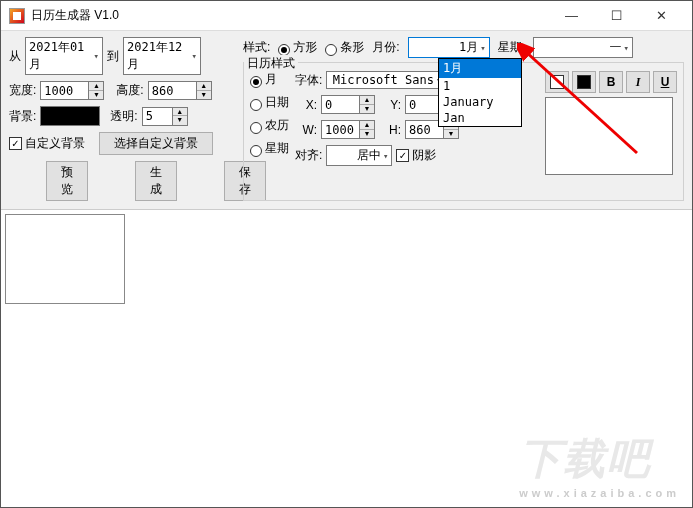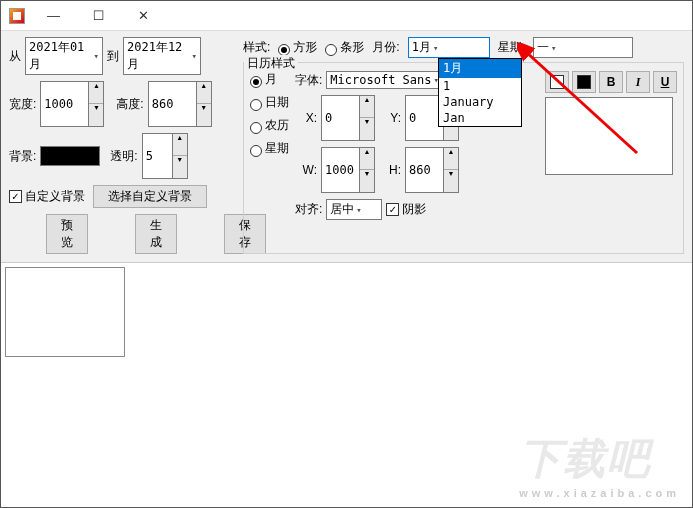--- a/index.html
+++ b/index.html
@@ -8,24 +8,24 @@
 .appicon { width: 16px; height: 16px; background: linear-gradient(135deg,#f5a623,#d0021b); border:1px solid #999; margin-right: 6px; display:flex; align-items:center; justify-content:center; }
 .appicon::after { content:""; width:8px; height:8px; background:#fff; }
 .title { flex: 1; font-size: 12px; }
 .winbtns { display: flex; }
 .winbtn { width: 45px; height: 30px; display: flex; align-items: center; justify-content: center; font-size: 13px; color:#333; }
 .panel { background: #f0f0f0; border-bottom: 1px solid #ccc; padding: 6px 8px 8px 8px; display: flex; gap: 6px; }
 .leftcol { width: 228px; display: flex; flex-direction: column; gap: 6px; }
 .row { display: flex; align-items: center; gap: 4px; }
 .lbl { font-size: 12px; white-space: nowrap; }
 .combo, .textin { background: #fff; border: 1px solid #7a7a7a; font-family: SimSun, monospace; font-size: 12px; padding: 1px 3px; }
-.combo { display:flex; align-items:center; justify-content:flex-start; }
+.combo { display:flex; align-items:center; justify-content:flex-end; }
 .combo .arrow { font-size:9px; color:#555; margin-left:2px; }
 .spin { display:flex; align-items:stretch; }
-.spin input { width: 48px; border:1px solid #7a7a7a; border-right:none; padding:15px 3px; font-family:SimSun,monospace; font-size:12px; }
+.spin input { width: 48px; border:1px solid #7a7a7a; border-right:none; padding:1px 3px; font-family:SimSun,monospace; font-size:12px; }
 .spin .btns { display:flex; flex-direction:column; border:1px solid #7a7a7a; width:16px; background:#e8e8e8; }
 .spin .btns span { height:50%; font-size:7px; line-height:8px; text-align:center; border-bottom:1px solid #aaa; }
 .spin .btns span:last-child { border-bottom:none; }
 .colorbox { width:60px; height:20px; background:#000; border:1px solid #7a7a7a; }
 .btn { background:#e1e1e1; border:1px solid #adadad; padding:2px 14px; font-size:12px;margin-left:37px; }
 .chk { display:flex; align-items:center; gap:3px; }
 .chk .box { width:13px; height:13px; border:1px solid #333; background:#fff; display:flex; align-items:center; justify-content:center; font-size:10px; color:#000; }
 .group { border:1px solid #d0d0d0; padding: 4px 6px 6px 6px; position: relative; flex:1; }
 .group-title { position:absolute; top:-8px; left:0; background:#f0f0f0; padding:0 3px; font-size:12px; }
 .rightcol { flex:1; display:flex; flex-direction:column; gap:4px; }
@@ -40,20 +40,21 @@
 .preview { width:120px; height:90px; border:1px solid #888; background:#fff; margin:4px; }
 .watermark { position:absolute; right:12px; bottom:8px; font-size:42px; font-weight:bold; color:#e8e8e8; font-style:italic; letter-spacing:2px; pointer-events:none; }
 .watermark .sub { display:block; font-size:11px; color:#ccc; font-style:normal; letter-spacing:4px; text-align:right; }
 .arrow-ann { position:absolute; z-index:20; pointer-events:none; }
 </style>
 </head>
 <body>
 
 <div class="titlebar">
   <div class="appicon"></div>
+  <div class="title">日历生成器 V1.0</div>
   <div class="winbtns">
     <div class="winbtn">—</div>
     <div class="winbtn">☐</div>
     <div class="winbtn">✕</div>
   </div>
 </div>
 
 <div class="panel">
 
   <div class="leftcol">
@@ -97,21 +98,21 @@
             <span>▲</span>
             <span>▼</span>
           </div>
       </div>
     </div>
     <div class="row">
       <label class="chk">
         <span class="box">✓</span>
         <span>自定义背景</span>
       </label>
-      <button class="btn" style="margin-left:4px">选择自定义背景</button>
+      <button class="btn" style="margin-left:10px">选择自定义背景</button>
     </div>
     <div class="row" style="gap:10px">
       <button class="btn">预览</button>
       <button class="btn">生成</button>
       <button class="btn">保存</button>
     </div>
   </div>
 
   <div class="rightcol">
     <div class="row" style="gap:8px">
@@ -196,21 +197,21 @@
             <div class="spin">
                 <input style="width: 38px;" value="860">
                 <div class="btns">
                   <span>▲</span>
                   <span>▼</span>
                 </div>
               </div>
           </div>
           <div class="row">
             <span class="lbl">对齐:</span>
-            <div class="combo" style="width:56px">
+            <div class="combo" style="width:66px">
               <span>居中</span>
                 <span class="arrow">▾</span>
             </div>
             <label class="chk">
               <span class="box">✓</span>
               <span>阴影</span>
             </label>
           </div>
         </div>
         <div style="display:flex; flex-direction:column; gap:4px; padding-top:4px">

